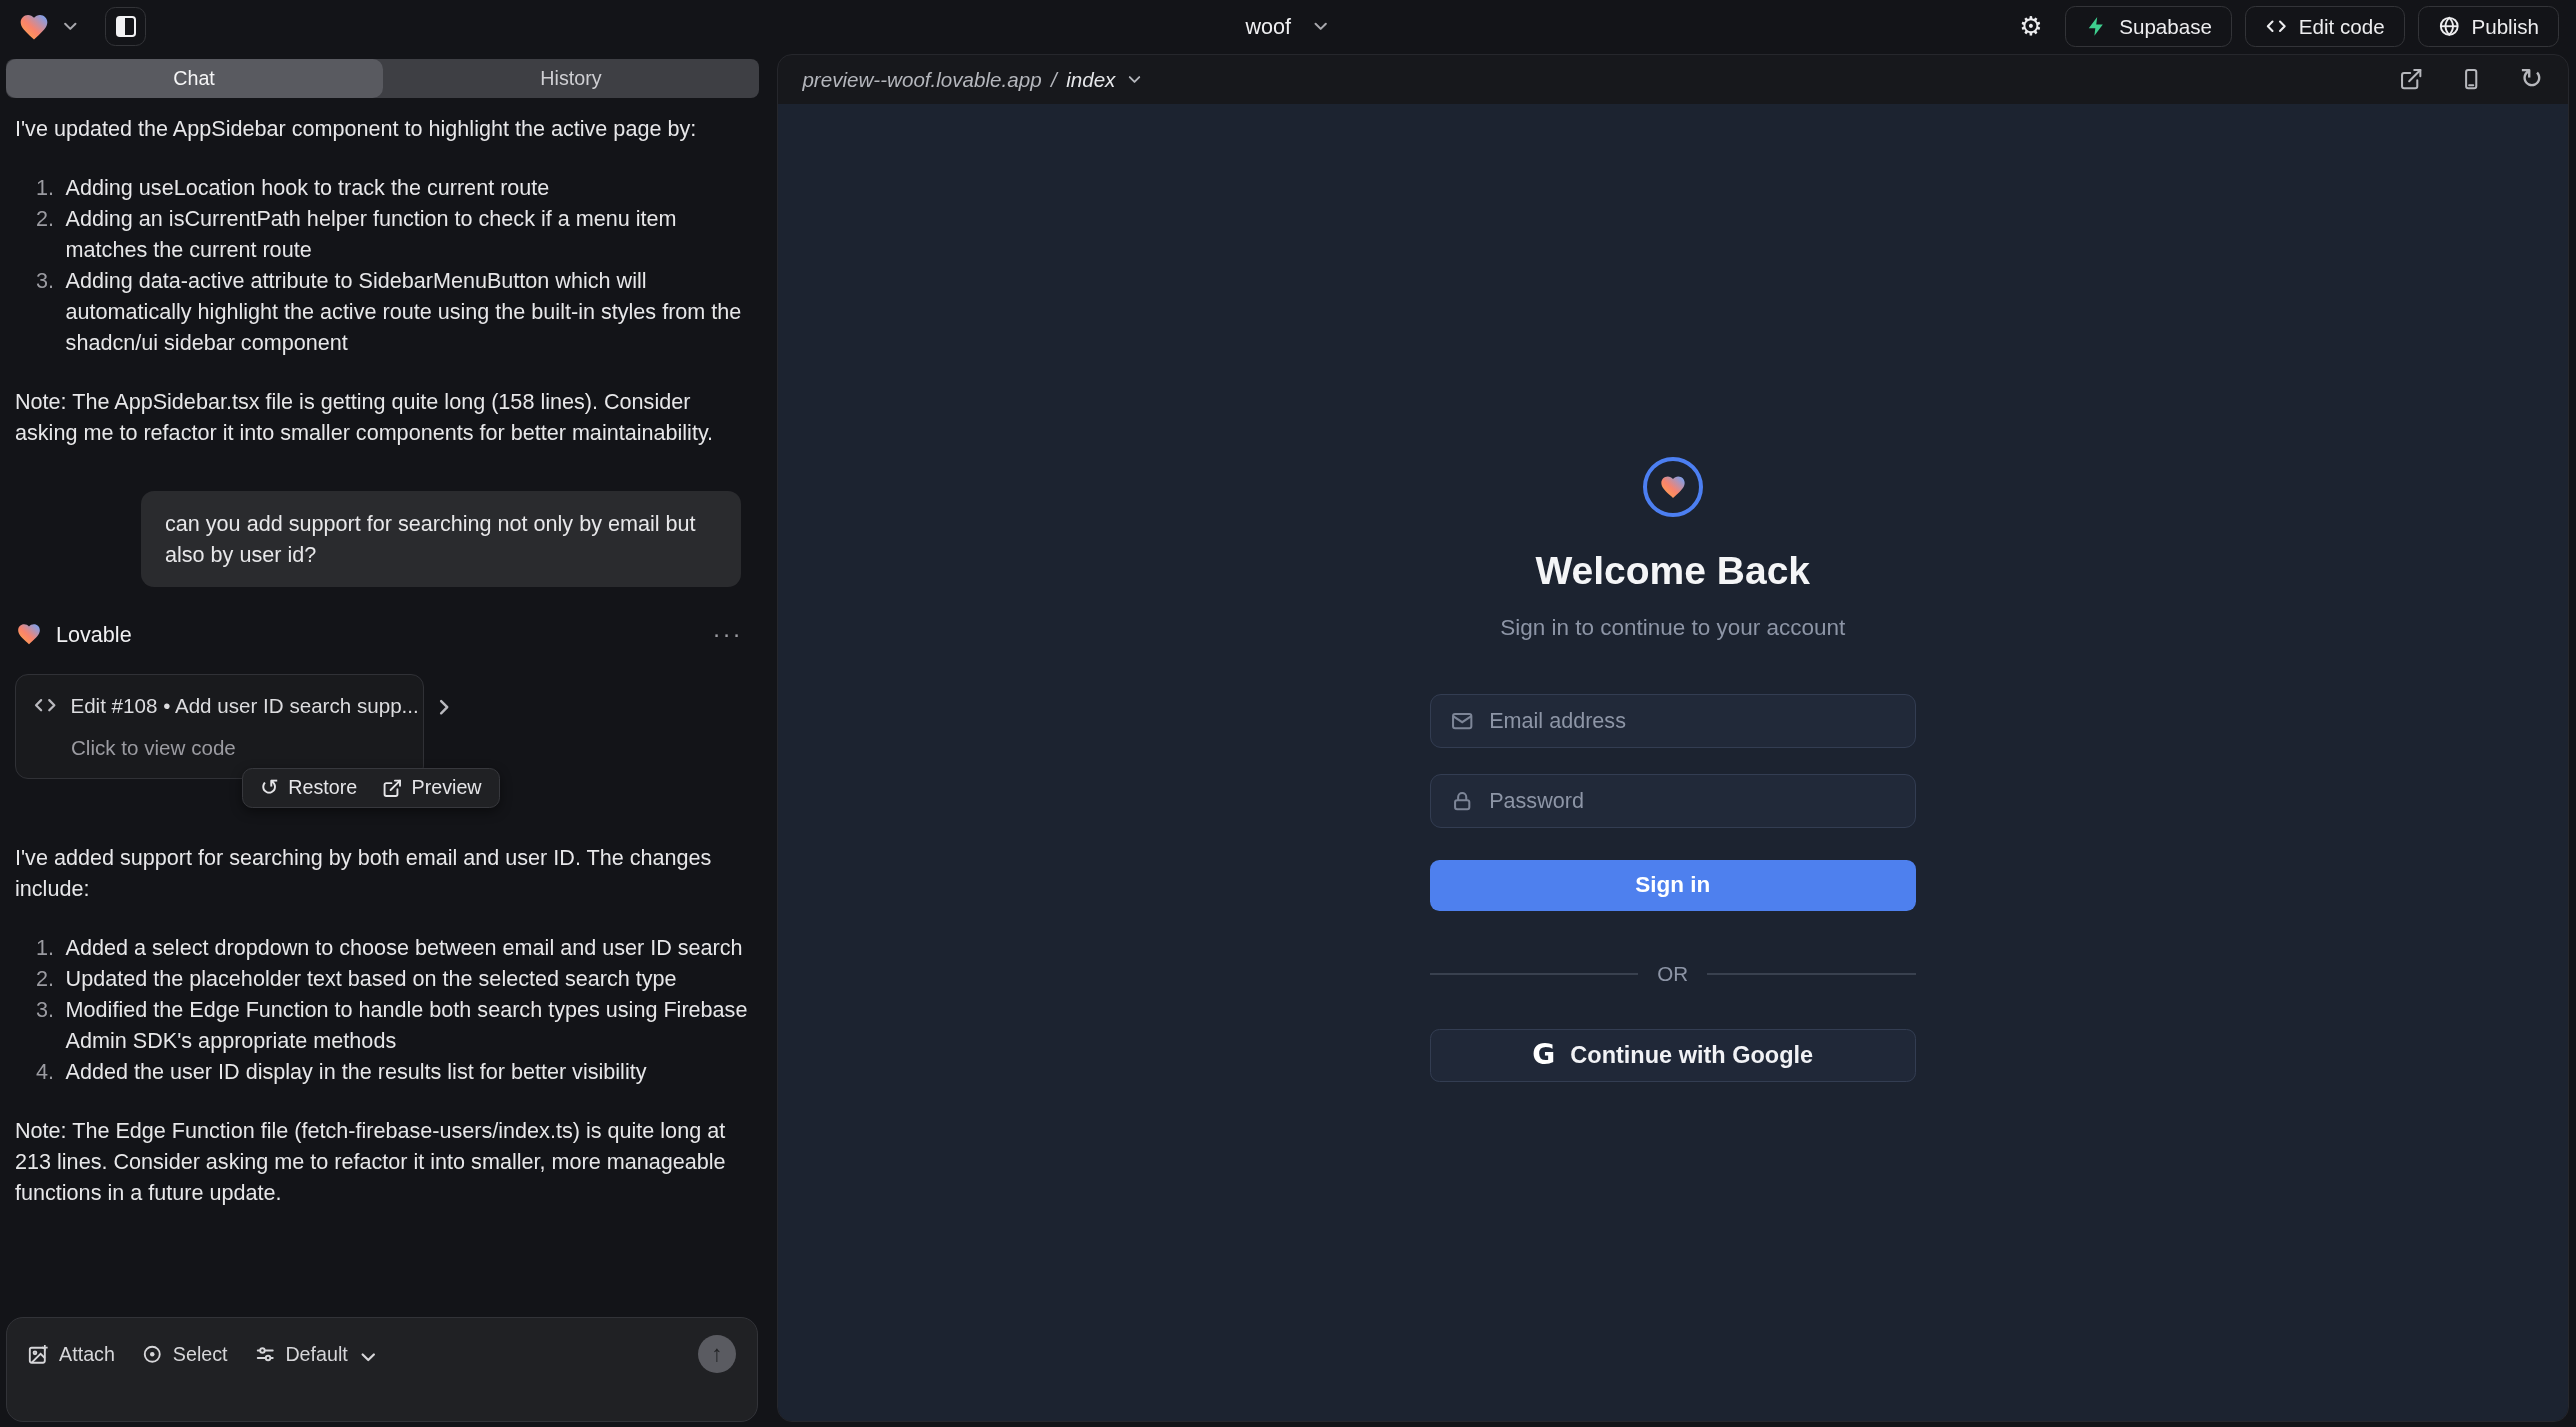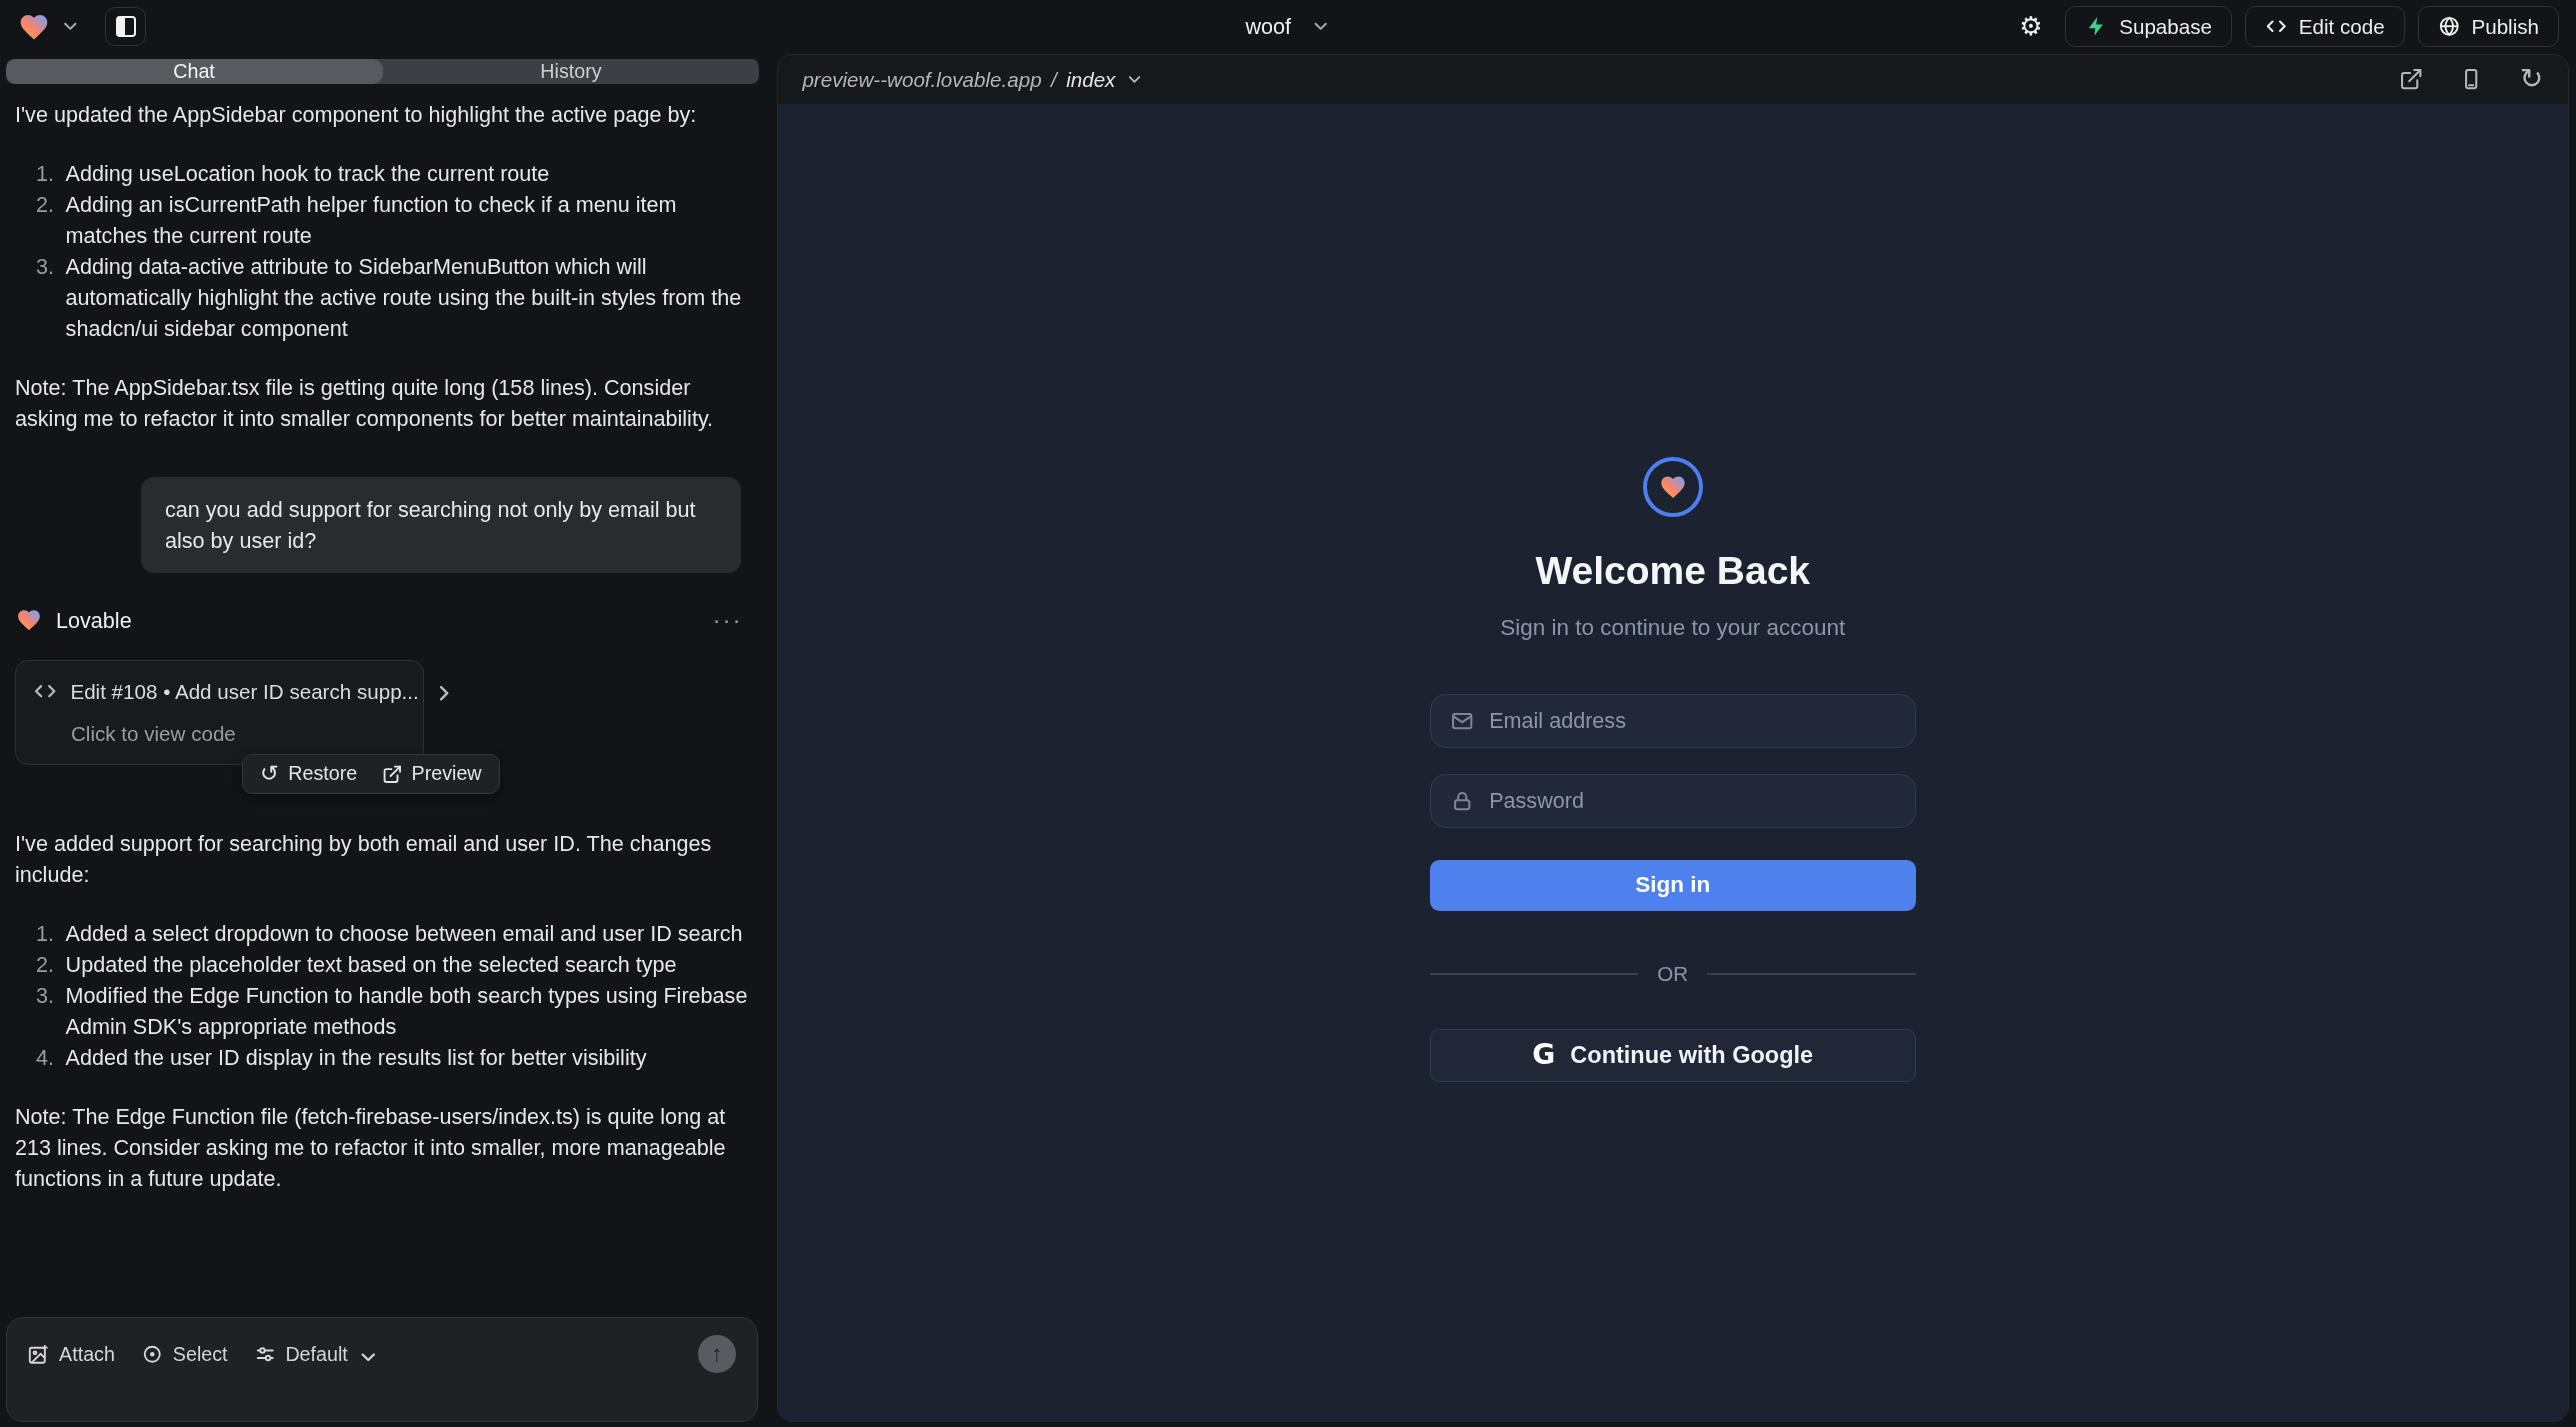--- a/index.html
+++ b/index.html
@@ -48,21 +48,21 @@
     cursor: pointer;
   }
   .pill-btn svg { width: 22.5px; height: 22.5px; }
 
   
   .chat-panel {
     position: absolute; top: 53px; left: 0; width: 765px; bottom: 0;
     display: flex; flex-direction: column;
   }
   .tabs {
-    margin: 5.6px 5.6px 0 5.6px; height: 25px; border-radius: 8px;
+    margin: 5.6px 5.6px 0 5.6px; height: 39px; border-radius: 8px;
     background: #3e3f44; display: flex; flex-shrink: 0;
   }
   .tab {
     flex: 1; display: flex; align-items: center; justify-content: center;
     font-size: 19.7px; color: #cfcfd3; border-radius: 10.3px; cursor: pointer;
     border: none; background: transparent; font-family: "Liberation Sans", sans-serif;
   }
   .tab.active { background: #595a60; color: #f5f5f6; }
 
   .messages {
@@ -164,21 +164,21 @@
   .signin-card { width: 486px; display: flex; flex-direction: column; align-items: center; margin-top: 13px; }
   .signin-logo {
     width: 60px; height: 60px; border-radius: 50%; border: 4.7px solid #4c7ff2;
     display: flex; align-items: center; justify-content: center; margin-bottom: 32px;
   }
   .signin-logo svg { width: 30px; height: 28px; }
   .signin-title { font-size: 39px; font-weight: bold; color: #f4f5f7; margin-bottom: 22.5px; }
   .signin-subtitle { font-size: 22.5px; color: #8d95a6; margin-bottom: 53px; }
   .field {
     width: 100%; height: 54px; background: #212939; border: 1.9px solid #333d52;
-    border-radius: 16px; display: flex; align-items: center; gap: 15px;
+    border-radius: 11px; display: flex; align-items: center; gap: 15px;
     padding: 16px 19px; margin-bottom: 26px;
   }
   .field svg { width: 24.4px; height: 24.4px; color: #7d8597; flex-shrink: 0; }
   .field input {
     flex: 1; background: transparent; border: none; outline: none;
     font-size: 21.6px; color: #dfe3ea; font-family: "Liberation Sans", sans-serif;
   }
   .field input::placeholder { color: #8d95a6; }
   .signin-btn {
     width: 100%; height: 51px; background: #4e80ee; border: none; border-radius: 9.4px;

